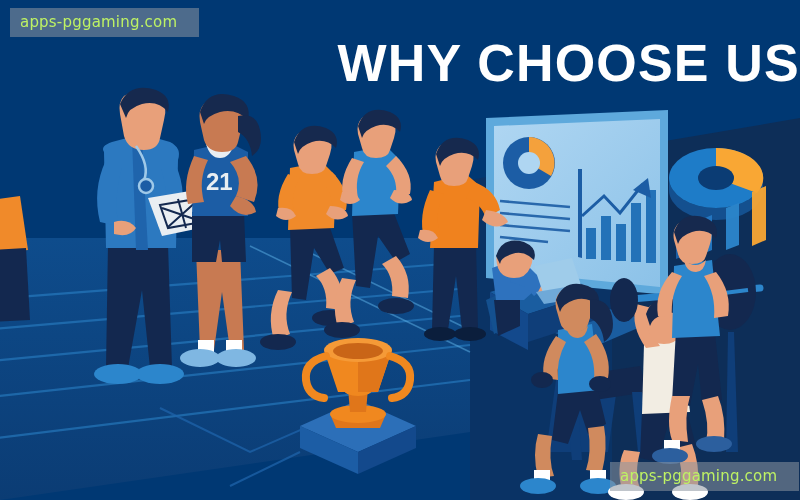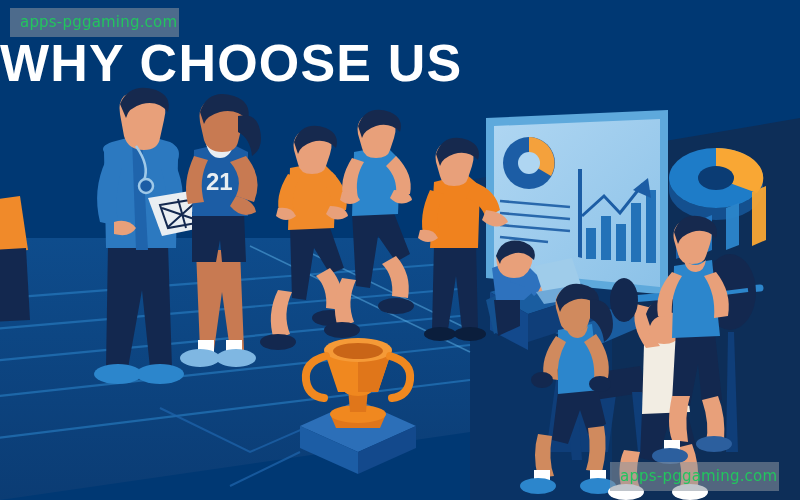--- a/index.html
+++ b/index.html
@@ -10,34 +10,34 @@
     position:relative;
     width:800px; height:500px;
     overflow:hidden;
     background:#003873;
   }
   #art{ position:absolute; inset:0; width:800px; height:500px; display:block; }
 
   .watermark{
     position:absolute;
     background:rgba(140,150,160,0.55);
-    color:#22c55e;
+    color:#bef264;
     font-size:15px;
     letter-spacing:.2px;
-    padding:5px 2px 6px 10px;
+    padding:5px 22px 6px 10px;
     white-space:nowrap;
     font-family:"DejaVu Sans", sans-serif;
   }
   #wm-top{ left:10px; top:8px; }
   #wm-bottom{ left:610px; top:462px; }
 
   #title{
     position:absolute;
     left:0; right:0; top:33px;
-    text-align:left;
+    text-align:right;
     color:#ffffff;
     font-size:52px;
     font-weight:bold;
     letter-spacing:1.2px;
     font-family:"Liberation Sans", sans-serif;
   }
 </style>
 </head>
 <body>
 

